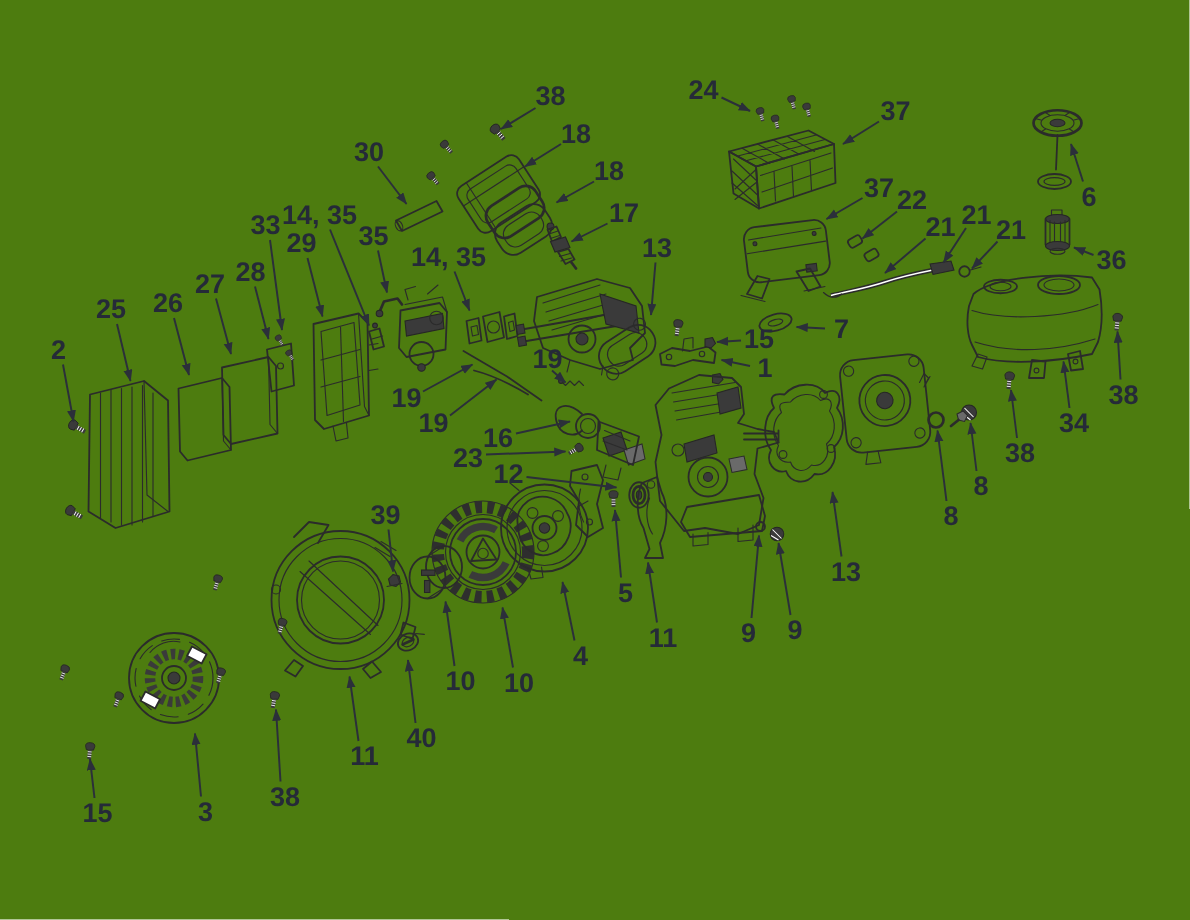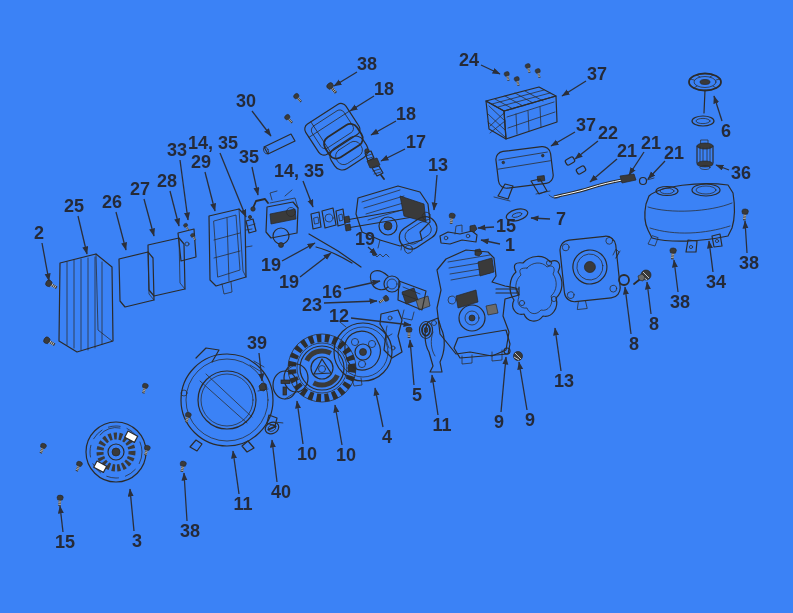--- a/index.html
+++ b/index.html
@@ -1,16 +1,16 @@
 <!DOCTYPE html>
 <html><head>
 <meta charset="utf-8">
 <style>
   html,body{margin:0;padding:0;background:#fff;}
-  .stage{position:relative;width:793px;height:613px;background:#3b82f6;overflow:hidden;
+  .stage{position:relative;width:793px;height:613px;background:#4d7c0f;overflow:hidden;
          font-family:"Liberation Sans","DejaVu Sans",sans-serif;}
   .stage svg{display:block;}
   .part{stroke:#2b2b2b;stroke-width:1.2;fill:none;stroke-linejoin:round;stroke-linecap:round;}
   .thin{stroke-width:0.75;}
   .thick{stroke-width:1.8;}
   .dark{fill:#3a3a3a;stroke:#262626;stroke-width:0.7;}
   .mid{fill:#6a6a6a;stroke:#2b2b2b;stroke-width:0.7;}
   .white{fill:#ffffff;}
   .callout-line{stroke:#2b2f3a;stroke-width:1.3;fill:none;}
   .callout-text{font-family:"Liberation Sans","DejaVu Sans",sans-serif;font-weight:600;

